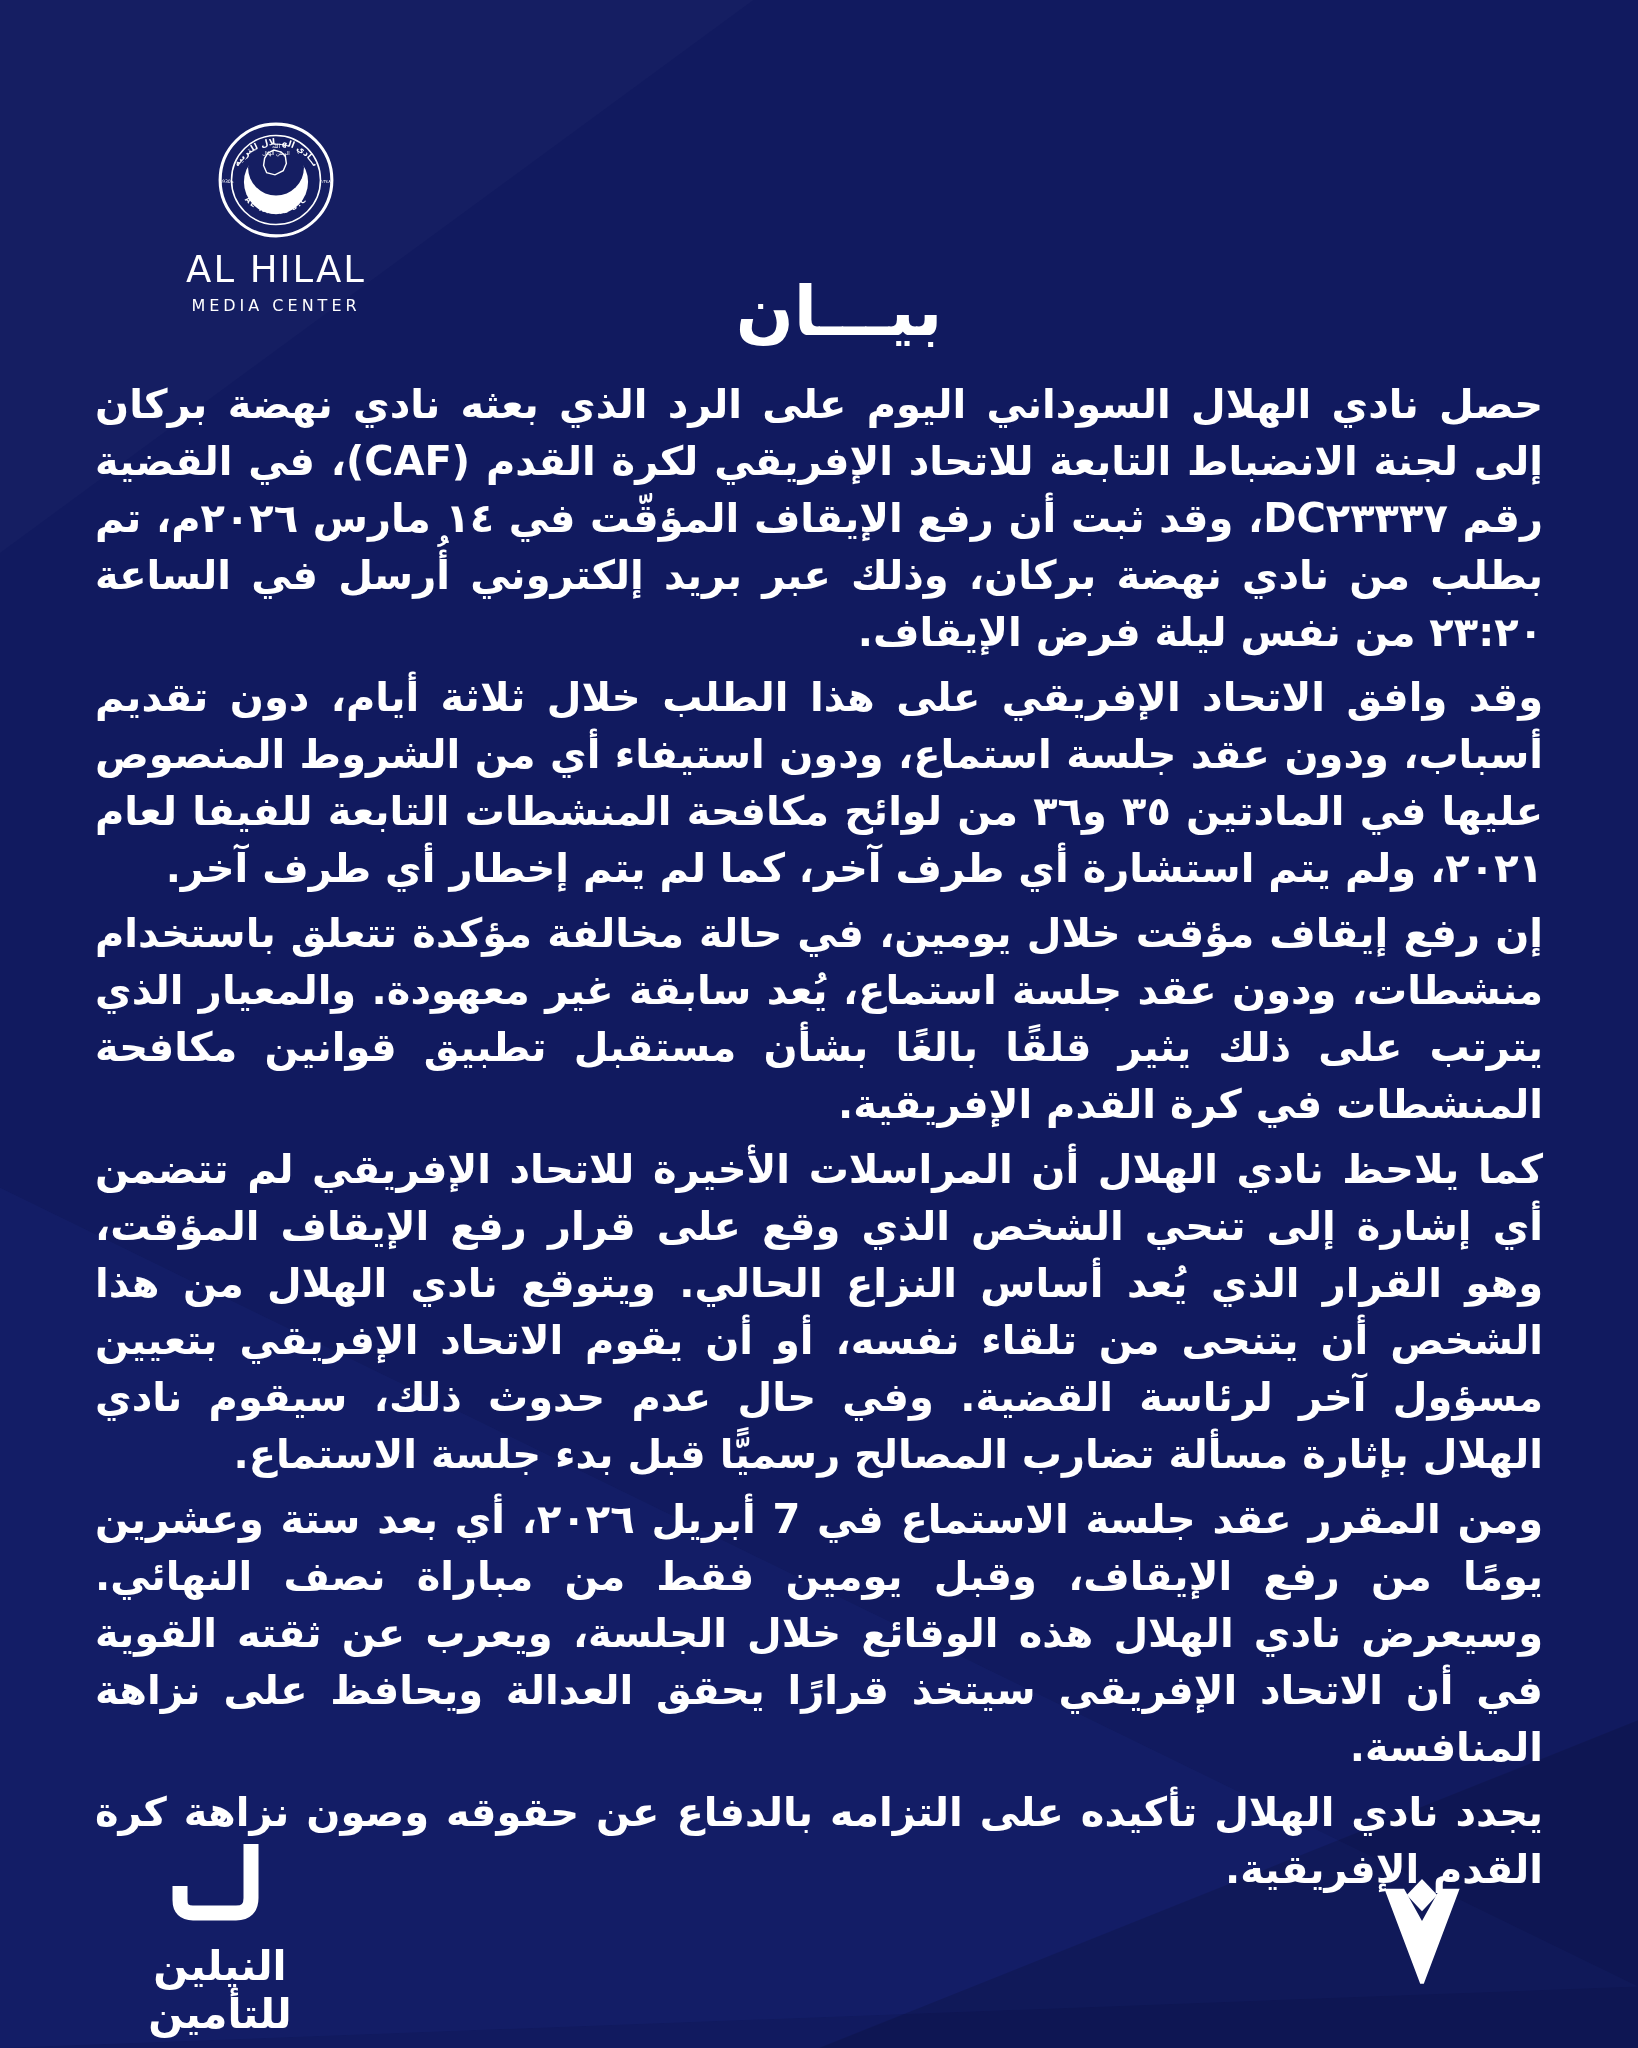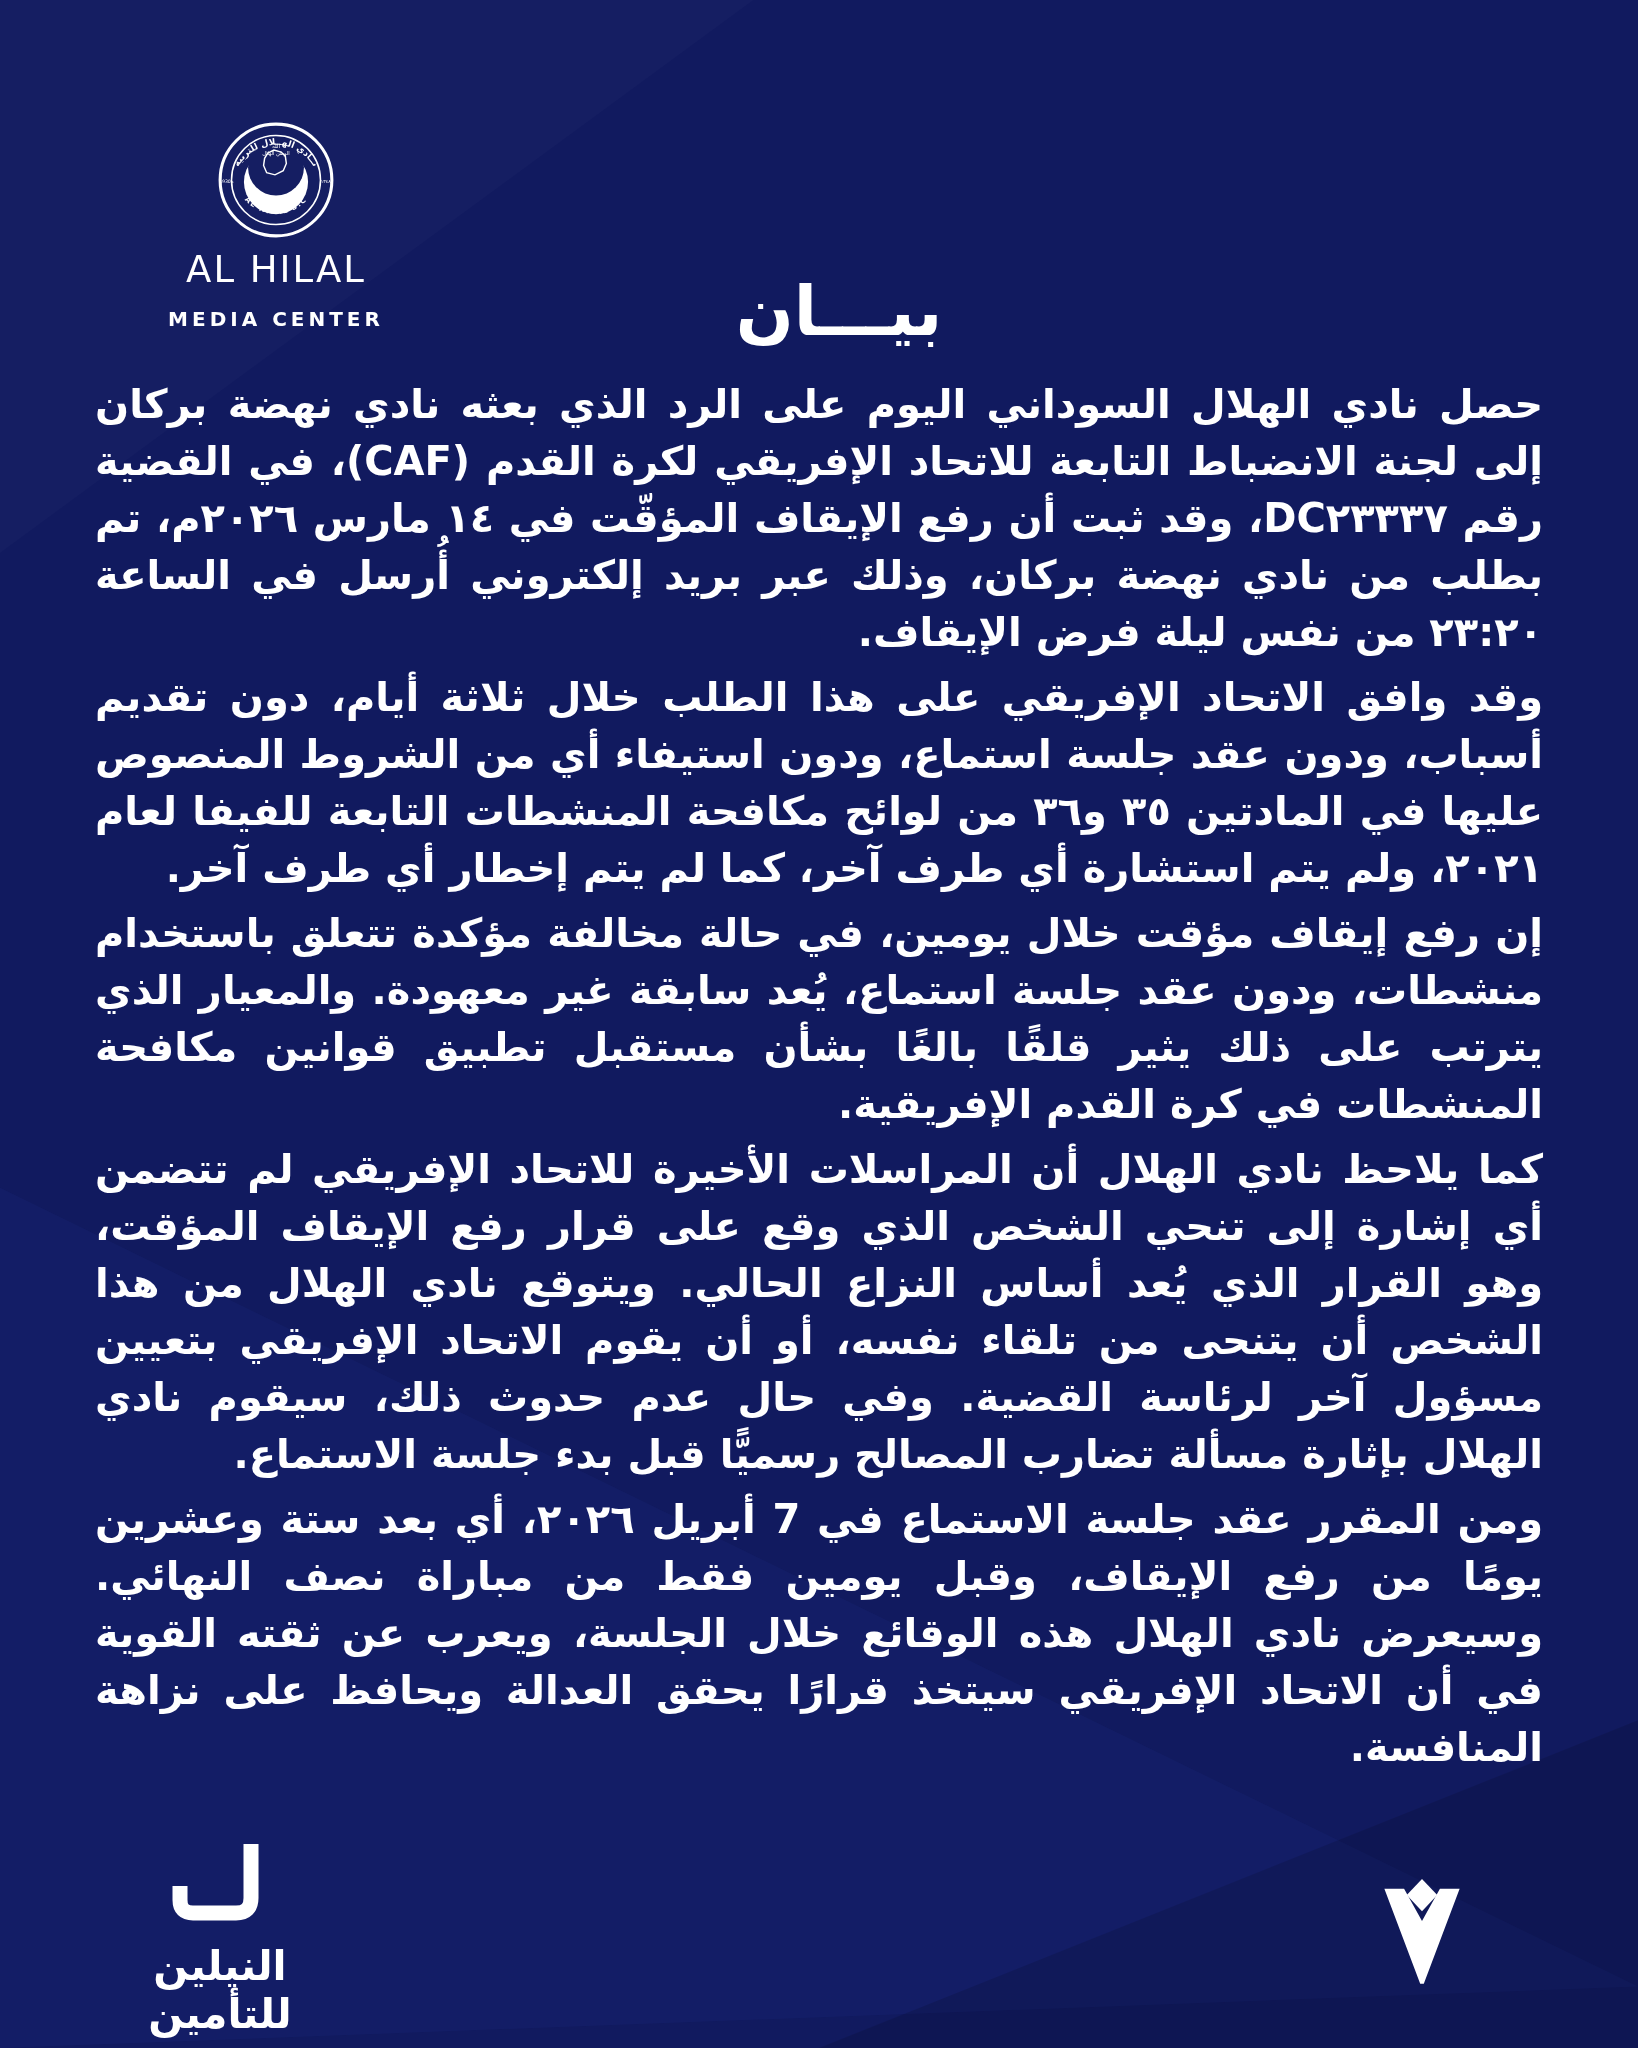--- a/index.html
+++ b/index.html
@@ -13,21 +13,21 @@
   }
   
   .facet{position:absolute;inset:0;pointer-events:none;}
   .facet-a{background:#2f48be;opacity:.08;clip-path:polygon(0 58%,100% 97%,0 100%);}
   .facet-b{background:#000000;opacity:.12;clip-path:polygon(100% 84%,100% 100%,50% 100%);}
   .facet-c{background:#ffffff;opacity:.02;clip-path:polygon(0 0,46% 0,0 27%);}
 
   .header{position:absolute;left:140px;top:120px;width:272px;text-align:center;}
   .crest{width:120px;height:120px;display:block;margin:0 auto;}
   .brand1{font-size:37px;font-weight:normal;letter-spacing:2px;margin-top:8px;}
-  .brand2{font-size:20px;font-weight:bold;letter-spacing:4px;margin-top:16px;}
+  .brand2{font-size:16px;font-weight:normal;letter-spacing:4px;margin-top:5px;}
 
   .title{
     position:absolute;top:272px;left:0;width:100%;
     text-align:center;font-size:68px;font-weight:bold;direction:rtl;padding-left:20px;
   }
 
   .bodytext{
     position:absolute;top:376px;left:95px;right:95px;
     direction:rtl;
     text-align:justify;
@@ -83,20 +83,21 @@
   </div>
 
   <div class="title">بيـــان</div>
 
   <div class="bodytext">
     <p>حصل نادي الهلال السوداني اليوم على الرد الذي بعثه نادي نهضة بركان إلى لجنة الانضباط التابعة للاتحاد الإفريقي لكرة القدم (CAF)، في القضية رقم DC٢٣٣٣٧، وقد ثبت أن رفع الإيقاف المؤقّت في ١٤ مارس ٢٠٢٦م، تم بطلب من نادي نهضة بركان، وذلك عبر بريد إلكتروني أُرسل في الساعة ٢٣:٢٠ من نفس ليلة فرض الإيقاف.</p>
     <p>وقد وافق الاتحاد الإفريقي على هذا الطلب خلال ثلاثة أيام، دون تقديم أسباب، ودون عقد جلسة استماع، ودون استيفاء أي من الشروط المنصوص عليها في المادتين ٣٥ و٣٦ من لوائح مكافحة المنشطات التابعة للفيفا لعام ٢٠٢١، ولم يتم استشارة أي طرف آخر، كما لم يتم إخطار أي طرف آخر.</p>
     <p>إن رفع إيقاف مؤقت خلال يومين، في حالة مخالفة مؤكدة تتعلق باستخدام منشطات، ودون عقد جلسة استماع، يُعد سابقة غير معهودة. والمعيار الذي يترتب على ذلك يثير قلقًا بالغًا بشأن مستقبل تطبيق قوانين مكافحة المنشطات في كرة القدم الإفريقية.</p>
     <p>كما يلاحظ نادي الهلال أن المراسلات الأخيرة للاتحاد الإفريقي لم تتضمن أي إشارة إلى تنحي الشخص الذي وقع على قرار رفع الإيقاف المؤقت، وهو القرار الذي يُعد أساس النزاع الحالي. ويتوقع نادي الهلال من هذا الشخص أن يتنحى من تلقاء نفسه، أو أن يقوم الاتحاد الإفريقي بتعيين مسؤول آخر لرئاسة القضية. وفي حال عدم حدوث ذلك، سيقوم نادي الهلال بإثارة مسألة تضارب المصالح رسميًّا قبل بدء جلسة الاستماع.</p>
     <p>ومن المقرر عقد جلسة الاستماع في 7 أبريل ٢٠٢٦، أي بعد ستة وعشرين يومًا من رفع الإيقاف، وقبل يومين فقط من مباراة نصف النهائي. وسيعرض نادي الهلال هذه الوقائع خلال الجلسة، ويعرب عن ثقته القوية في أن الاتحاد الإفريقي سيتخذ قرارًا يحقق العدالة ويحافظ على نزاهة المنافسة.</p>
+    <p>يجدد نادي الهلال تأكيده على التزامه بالدفاع عن حقوقه وصون نزاهة كرة القدم الإفريقية.</p>
   </div>
 
   <div class="sponsor-left">
     <svg viewBox="0 0 130 100">
       <path d="M96,2 V56 Q96,71 81,71 H38 Q25,71 25,58 V44" fill="none" stroke="#ffffff" stroke-width="15"></path>
     </svg>
     <div class="sp-ar">النيلين للتأمين</div>
     <div class="sp-en">Elnilein Insurance</div>
   </div>
 

